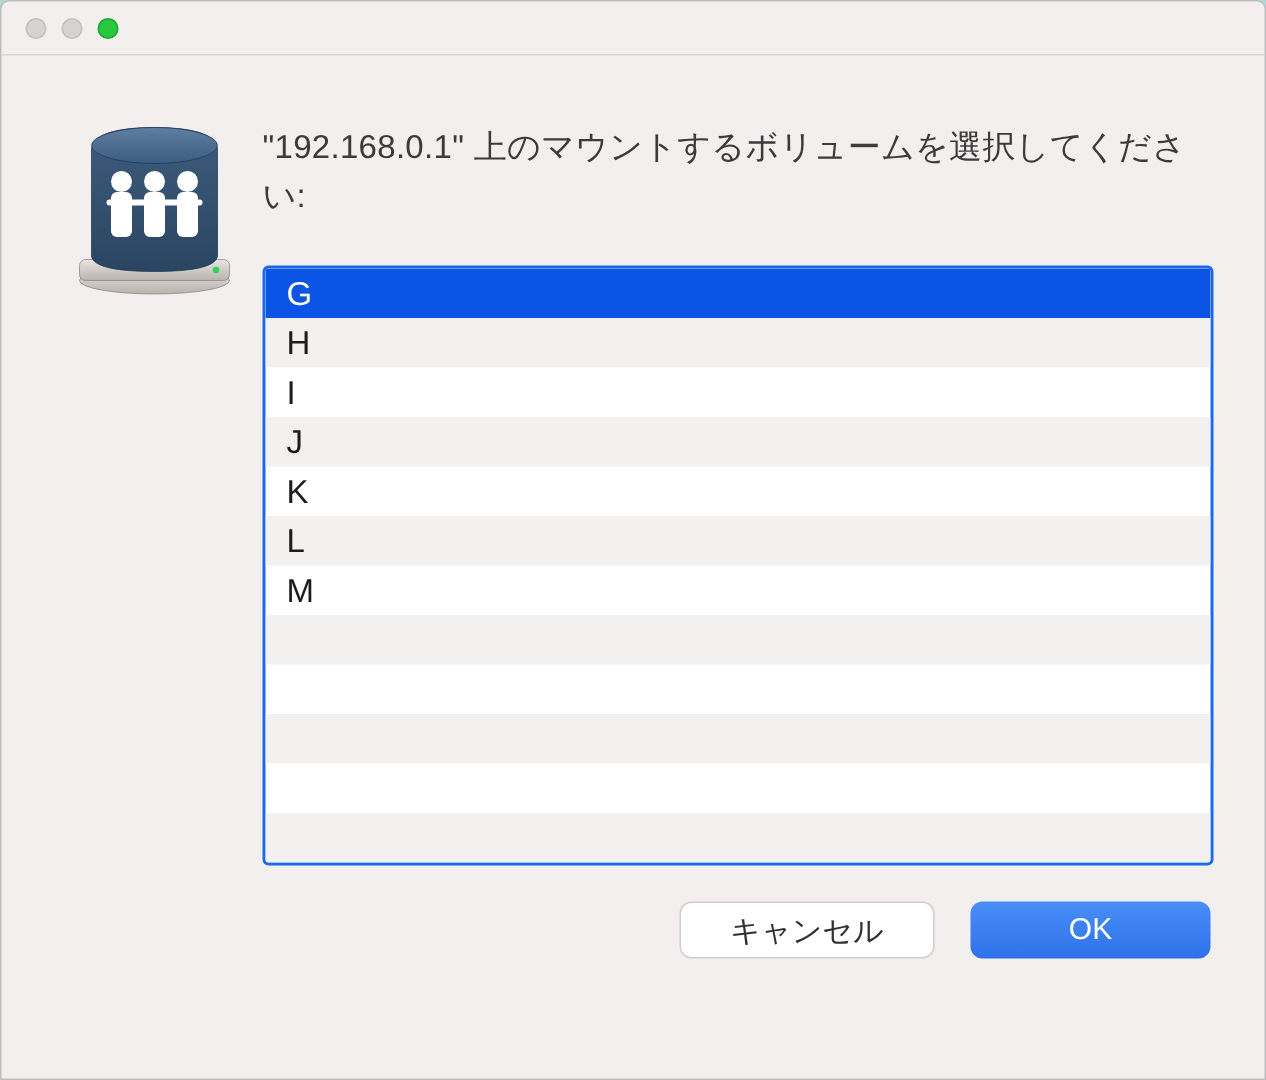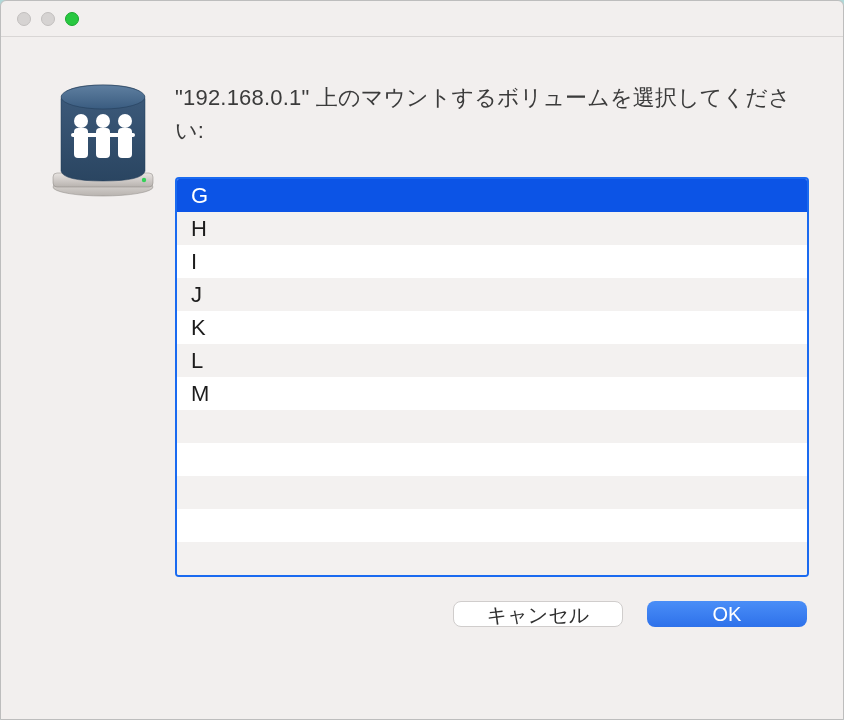--- a/index.html
+++ b/index.html
@@ -81,21 +81,21 @@
     }
     .button-row {
       display: flex;
       justify-content: flex-end;
       gap: 24px;
       margin-top: 24px;
       padding-right: 2px;
     }
     .btn {
       min-width: 160px;
-      height: 26px;
+      height: 38px;
       border-radius: 8px;
       font-size: 20px;
       border: none;
       cursor: pointer;
       padding: 0 24px;
     }
     .btn-cancel {
       background: #ffffff;
       color: #303030;
       border: 1px solid #d0cdcc;

